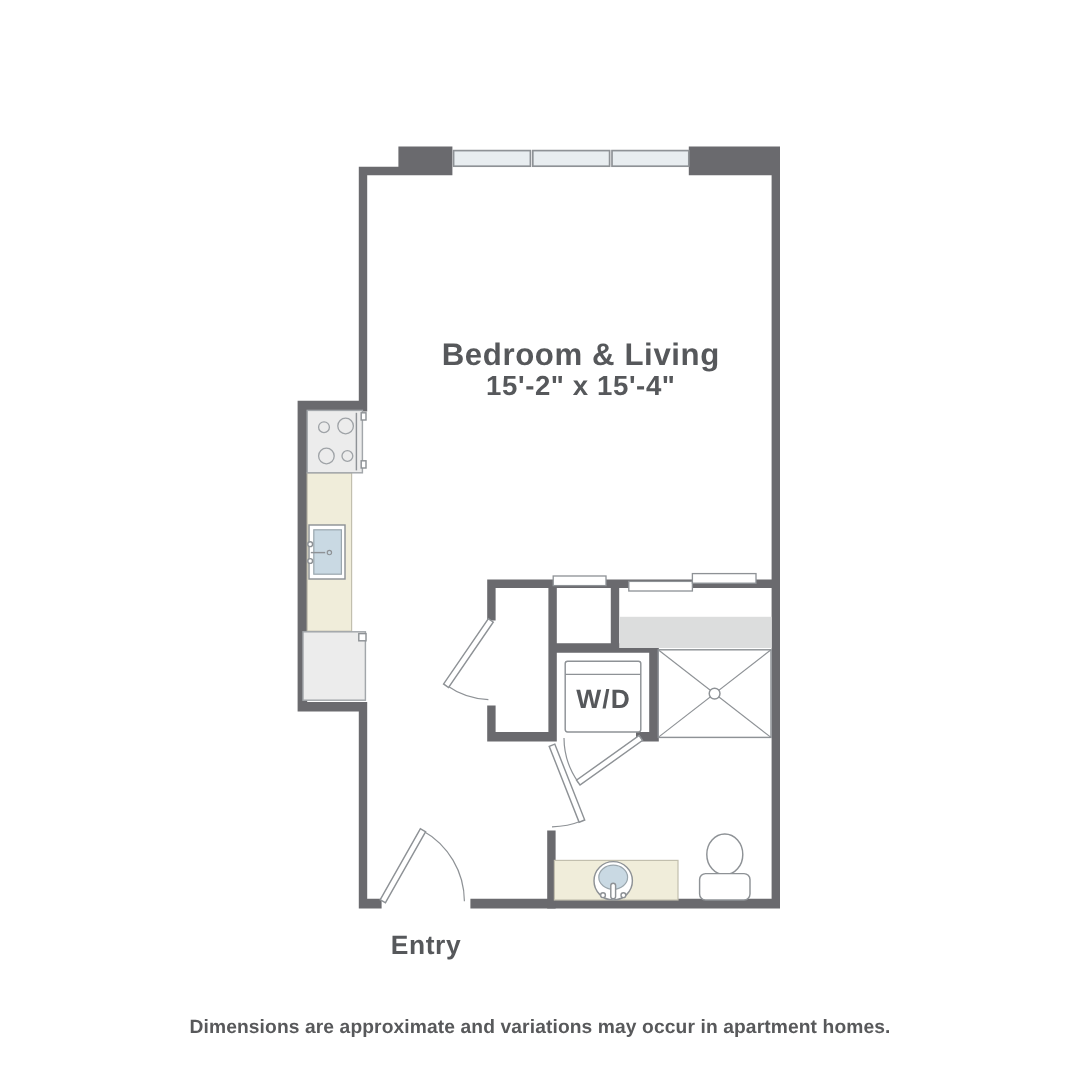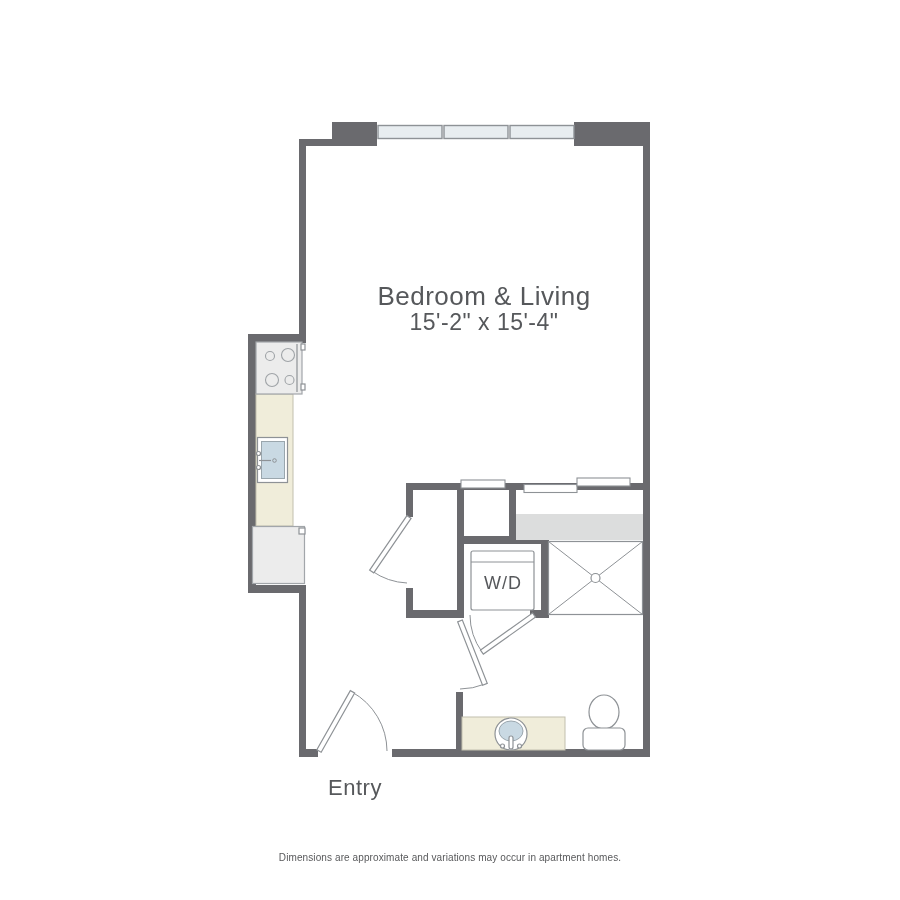--- a/index.html
+++ b/index.html
@@ -18,29 +18,29 @@
   .opening{fill:#ffffff;stroke:var(--line);stroke-width:1.1;}
   .appliance{fill:var(--appliance_fill);stroke:#a2a6aa;stroke-width:1.2;}
   .burner{fill:var(--appliance_fill);stroke:#9fa3a7;stroke-width:1.1;}
   .counter{fill:var(--counter_fill);stroke:#c2bfae;stroke-width:1;}
   .basin{fill:var(--basin_fill);stroke:#9aa6ad;stroke-width:1;}
   .shelf{fill:var(--shelf_fill);}
   .fixture{fill:#ffffff;stroke:var(--line);stroke-width:1.2;}
   
   .label{
     position:absolute;transform:translate(-50%,-50%);
-    color:var(--label_text);white-space:nowrap;letter-spacing:0.5px;font-weight:400;
+    color:var(--label_text);white-space:nowrap;letter-spacing:0.5px;font-weight:700;
   }
   .room-name{left:484px;top:296px;font-size:26px;}
   .room-dims{left:484px;top:322px;font-size:23px;}
-  .wd-label{left:503px;top:583px;font-size:18px;letter-spacing:1px;}
+  .wd-label{left:503px;top:583px;font-size:22px;letter-spacing:1px;}
   .entry-label{left:355px;top:788px;font-size:22px;}
   .disclaimer{
     position:absolute;left:450px;top:857px;transform:translate(-50%,-50%);
-    color:var(--disclaimer_text);font-size:10px;font-weight:400;letter-spacing:0.1px;white-space:nowrap;
+    color:var(--disclaimer_text);font-size:16px;font-weight:700;letter-spacing:0.1px;white-space:nowrap;
   }
 </style>
 </head>
 <body>
 
 <div class="canvas">
 
   <svg width="900" height="900" viewBox="0 0 900 900">
 
     <g>

